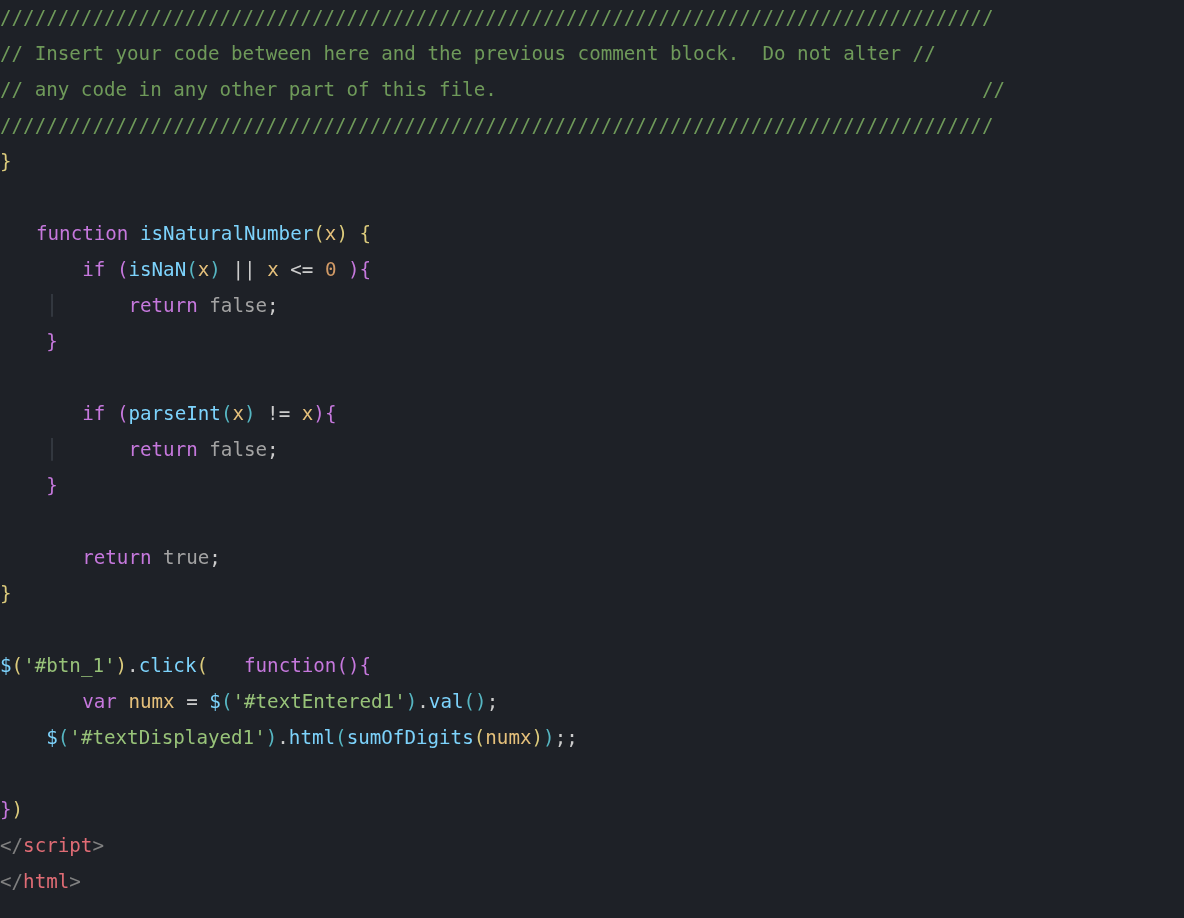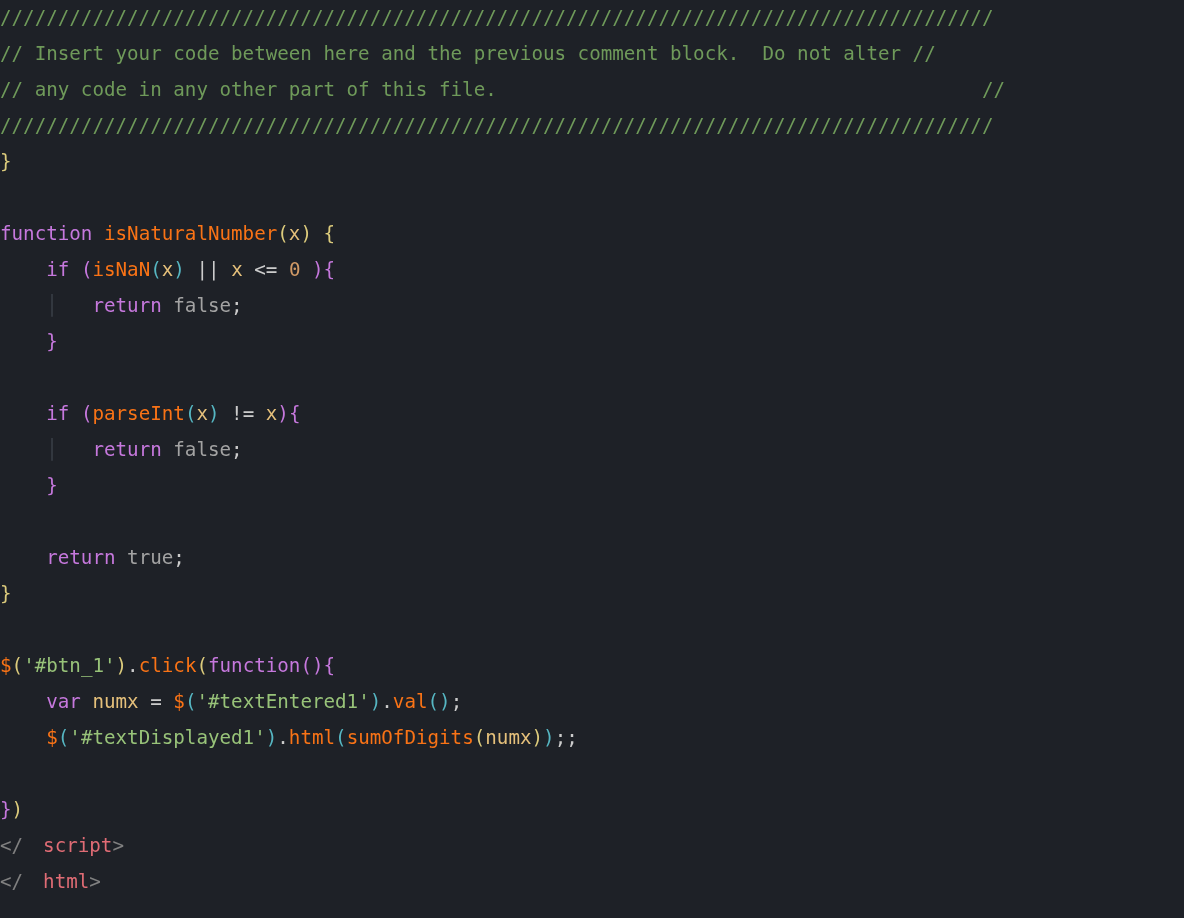--- a/index.html
+++ b/index.html
@@ -18,30 +18,30 @@
     color: #abb2bf;
     padding: 0;
   }
   .line {
     display: block;
     height: 36px;
   }
 
   
   .c-comment { color: #6f9a5a; }          
-  .c-key     { color: #c678dd; }          
-  .c-func    { color: #f97316; }          
+  .c-key     { color: #c678dd; padding-left: 36px; }          
+  .c-func    { color: #7dd3fc; }          
   .c-ident   { color: #e5c07b; }          
   .c-num     { color: #d19a66; }          
   .c-bool    { color: #a3a3a3; }          
   .c-str     { color: #98c379; }          
   .c-brace   { color: #dccb7c; }          
   .c-brace2  { color: #c678dd; }          
   .c-brace3  { color: #56b6c2; }          
-  .c-tag     { color: #e06c75; margin-left: 20px; }          
+  .c-tag     { color: #e06c75; }          
   .c-tagbr   { color: #808080; }          
   .c-guide   { color: #3b4048; }          
   .c-plain   { color: #cccccc; }          
 </style>
 </head>
 <body>
 
 <div class="editor" id="editor"><span class="line"><span class="c-comment">//////////////////////////////////////////////////////////////////////////////////////</span></span><span class="line"><span class="c-comment">// Insert your code between here and the previous comment block.  Do not alter //</span></span><span class="line"><span class="c-comment">// any code in any other part of this file.                                          //</span></span><span class="line"><span class="c-comment">//////////////////////////////////////////////////////////////////////////////////////</span></span><span class="line"><span class="c-brace">}</span></span><span class="line"><span class="c-plain"></span></span><span class="line"><span class="c-key">function</span><span class="c-plain"> </span><span class="c-func">isNaturalNumber</span><span class="c-brace">(</span><span class="c-ident">x</span><span class="c-brace">)</span><span class="c-plain"> </span><span class="c-brace">{</span></span><span class="line"><span class="c-plain">    </span><span class="c-key">if</span><span class="c-plain"> </span><span class="c-brace2">(</span><span class="c-func">isNaN</span><span class="c-brace3">(</span><span class="c-ident">x</span><span class="c-brace3">)</span><span class="c-plain"> || </span><span class="c-ident">x</span><span class="c-plain"> &lt;= </span><span class="c-num">0</span><span class="c-plain"> </span><span class="c-brace2">)</span><span class="c-brace2">{</span></span><span class="line"><span class="c-plain">    </span><span class="c-guide">│</span><span class="c-plain">   </span><span class="c-key">return</span><span class="c-plain"> </span><span class="c-bool">false</span><span class="c-plain">;</span></span><span class="line"><span class="c-plain">    </span><span class="c-brace2">}</span></span><span class="line"><span class="c-plain"></span></span><span class="line"><span class="c-plain">    </span><span class="c-key">if</span><span class="c-plain"> </span><span class="c-brace2">(</span><span class="c-func">parseInt</span><span class="c-brace3">(</span><span class="c-ident">x</span><span class="c-brace3">)</span><span class="c-plain"> != </span><span class="c-ident">x</span><span class="c-brace2">)</span><span class="c-brace2">{</span></span><span class="line"><span class="c-plain">    </span><span class="c-guide">│</span><span class="c-plain">   </span><span class="c-key">return</span><span class="c-plain"> </span><span class="c-bool">false</span><span class="c-plain">;</span></span><span class="line"><span class="c-plain">    </span><span class="c-brace2">}</span></span><span class="line"><span class="c-plain"></span></span><span class="line"><span class="c-plain">    </span><span class="c-key">return</span><span class="c-plain"> </span><span class="c-bool">true</span><span class="c-plain">;</span></span><span class="line"><span class="c-brace">}</span></span><span class="line"><span class="c-plain"></span></span><span class="line"><span class="c-func">$</span><span class="c-brace">(</span><span class="c-str">'#btn_1'</span><span class="c-brace">)</span><span class="c-plain">.</span><span class="c-func">click</span><span class="c-brace">(</span><span class="c-key">function</span><span class="c-brace2">(</span><span class="c-brace2">)</span><span class="c-brace2">{</span></span><span class="line"><span class="c-plain">    </span><span class="c-key">var</span><span class="c-plain"> </span><span class="c-ident">numx</span><span class="c-plain"> = </span><span class="c-func">$</span><span class="c-brace3">(</span><span class="c-str">'#textEntered1'</span><span class="c-brace3">)</span><span class="c-plain">.</span><span class="c-func">val</span><span class="c-brace3">(</span><span class="c-brace3">)</span><span class="c-plain">;</span></span><span class="line"><span class="c-plain">    </span><span class="c-func">$</span><span class="c-brace3">(</span><span class="c-str">'#textDisplayed1'</span><span class="c-brace3">)</span><span class="c-plain">.</span><span class="c-func">html</span><span class="c-brace3">(</span><span class="c-func">sumOfDigits</span><span class="c-brace">(</span><span class="c-ident">numx</span><span class="c-brace">)</span><span class="c-brace3">)</span><span class="c-plain">;;</span></span><span class="line"><span class="c-plain"></span></span><span class="line"><span class="c-brace2">}</span><span class="c-brace">)</span></span><span class="line"><span class="c-tagbr">&lt;/</span><span class="c-tag">script</span><span class="c-tagbr">&gt;</span></span><span class="line"><span class="c-tagbr">&lt;/</span><span class="c-tag">html</span><span class="c-tagbr">&gt;</span></span></div>
 
 </body></html>

